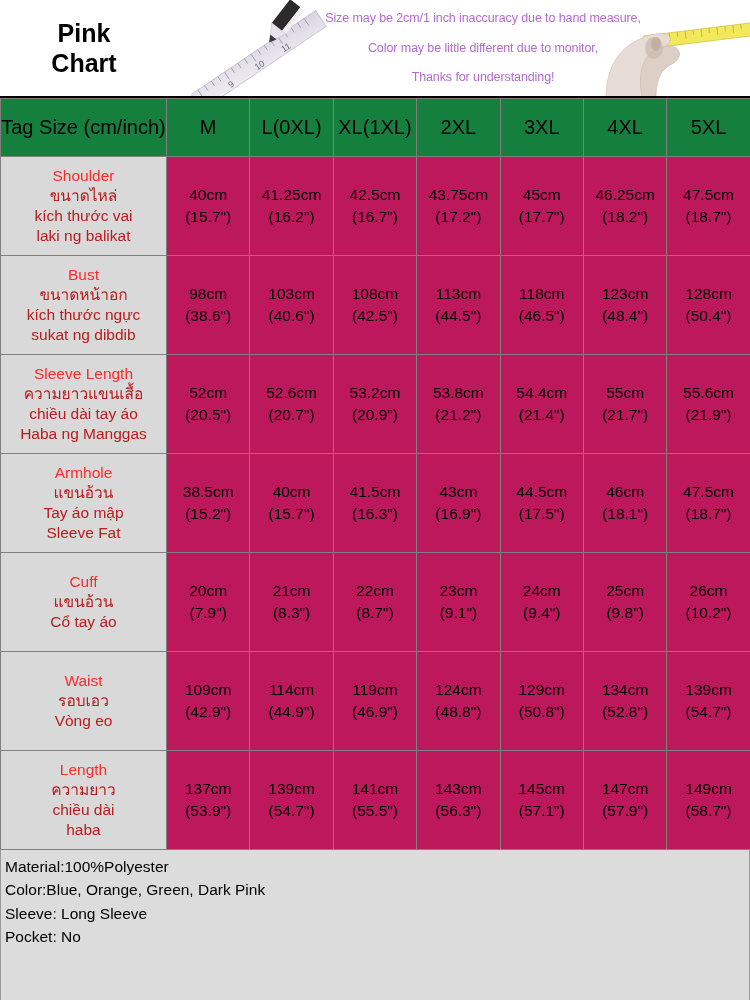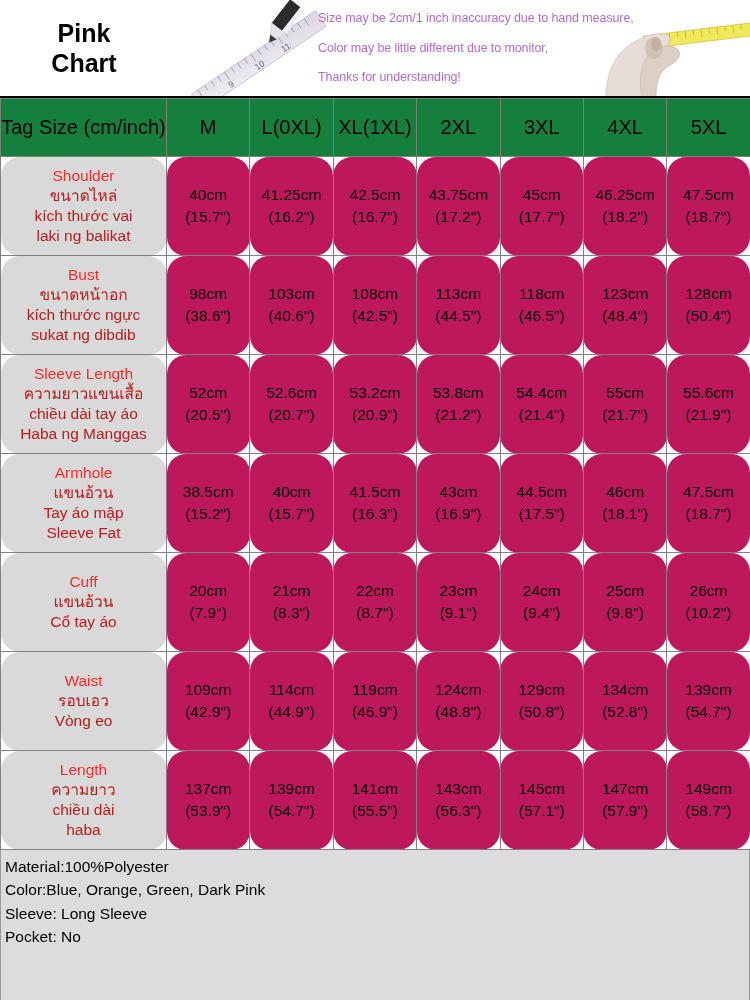--- a/index.html
+++ b/index.html
@@ -50,20 +50,21 @@
     right: 0px; top: 0px;
     width: 152px; height: 98px;
     z-index: 1;
   }
 
   .banner-notes {
     position: absolute;
     left: 318px; top: 12px;
     width: 330px;
     z-index: 3;
+    text-align: center;
   }
   .banner-notes .note {
     color: #b46ad0;
     font-size: 12.5px;
     line-height: 1;
     margin-bottom: 17px;
     white-space: nowrap;
     letter-spacing: -0.1px;
   }
   .banner-notes .note:last-child { margin-bottom: 8px; }
@@ -89,21 +90,21 @@
     background: #15803d;
     height: 58px;
     font-size: 20px;
   }
   td.label-head {
     color: #ff1a1a;
     font-size: 16px;
     font-weight: normal;
   }
 
-  tr.data-row td { height: 99px; border-radius: 19px; }
+  tr.data-row td { height: 99px; }
   tr.data-row td.rowlabel {
     background: #d9d9d9;
     padding: 2px 4px;
     line-height: 1.30;
   }
   .rl-en {
     color: #ff2a2a;
     font-size: 15.5px;
     display: block;
   }

